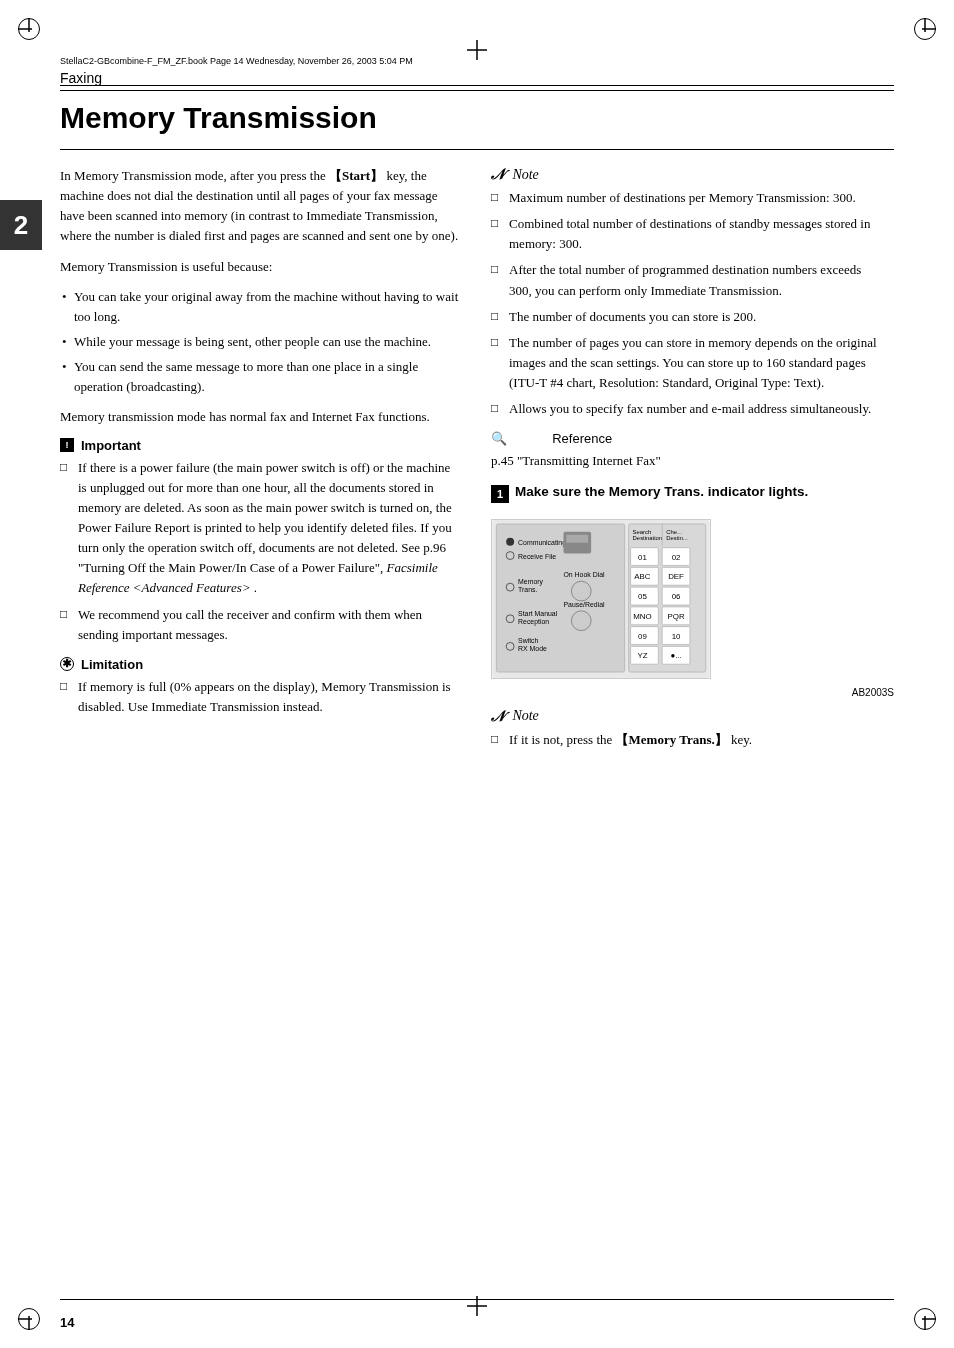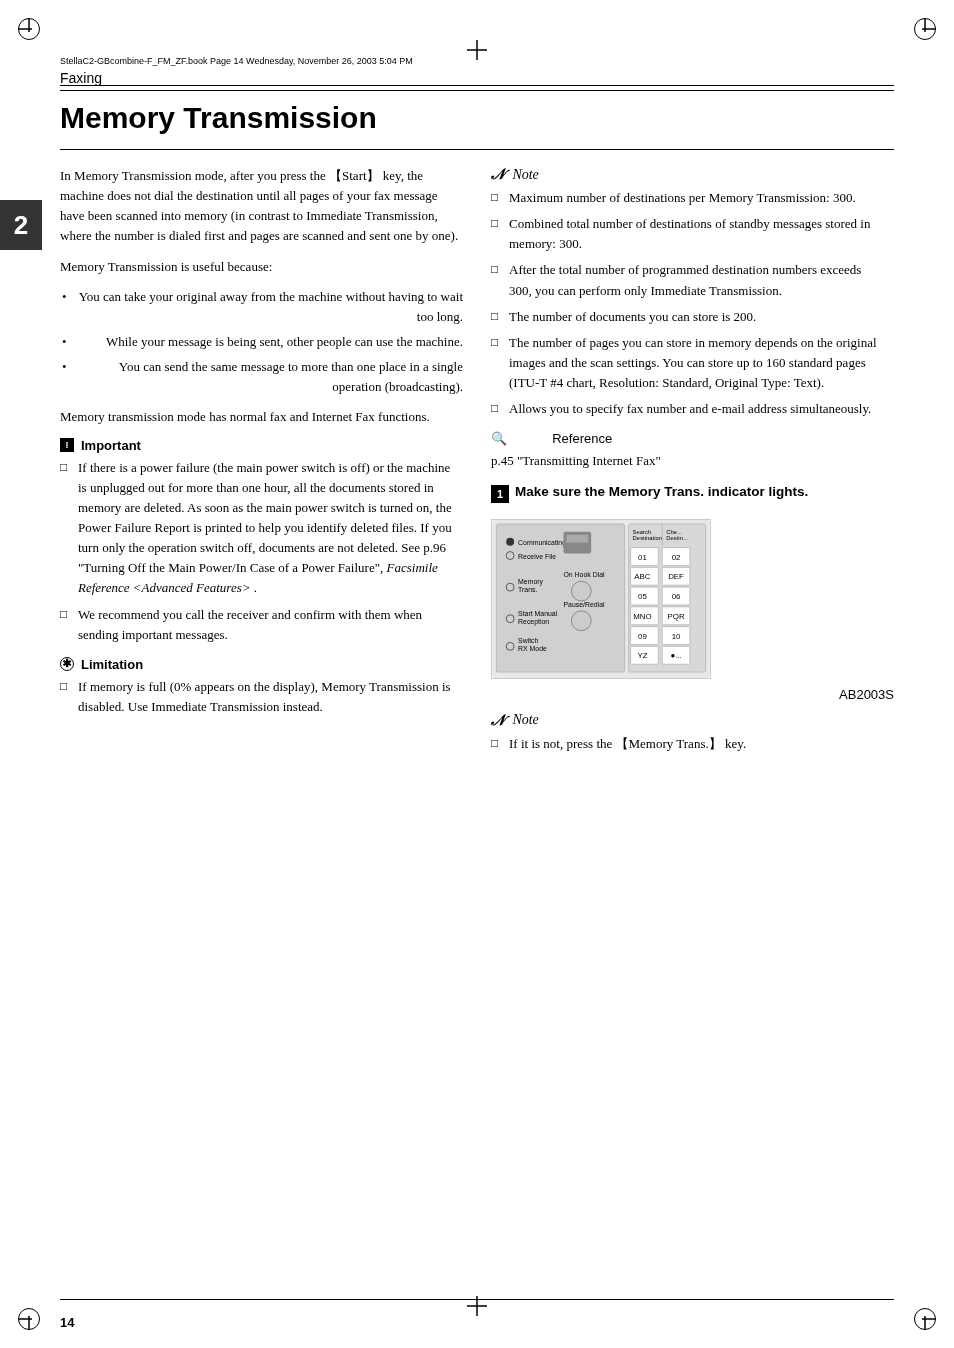--- a/index.html
+++ b/index.html
@@ -131,21 +131,20 @@
       padding: 0;
       margin: 0 0 10px 0;
     }
     ul.body-list li {
       font-size: 13px;
       line-height: 1.55;
       padding-left: 14px;
       position: relative;
       margin-bottom: 5px;
       font-family: 'Times New Roman', Times, serif;
-      text-align: right;
     }
     ul.body-list li::before {
       content: '•';
       position: absolute;
       left: 2px;
     }
 
     
     .section-heading {
       font-size: 13px;
@@ -207,21 +206,21 @@
     .machine-img {
       width: 220px;
       height: 160px;
       margin: 8px 0 4px 0;
       border: 1px solid #ccc;
       background: #f8f8f8;
       font-size: 9px;
     }
 
     .img-caption {
-      font-size: 13px;
+      font-size: 10px;
       font-family: Arial, sans-serif;
       text-align: right;
       margin-bottom: 10px;
       color: #000;
     }
 
     
     .page-number {
       position: absolute;
       bottom: 18px;
@@ -235,21 +234,21 @@
       bottom: 48px;
       left: 60px;
       right: 60px;
       height: 1px;
       background: #000;
     }
 
     kbd {
       font-family: 'Times New Roman', Times, serif;
       font-size: 13px;
-      font-weight: normal;
+      font-weight: bold;
     }
 
     
     .icon-important {
       display: inline-block;
       width: 14px; height: 14px;
       background: #000;
       color: #fff;
       font-size: 9px;
       font-weight: bold;

